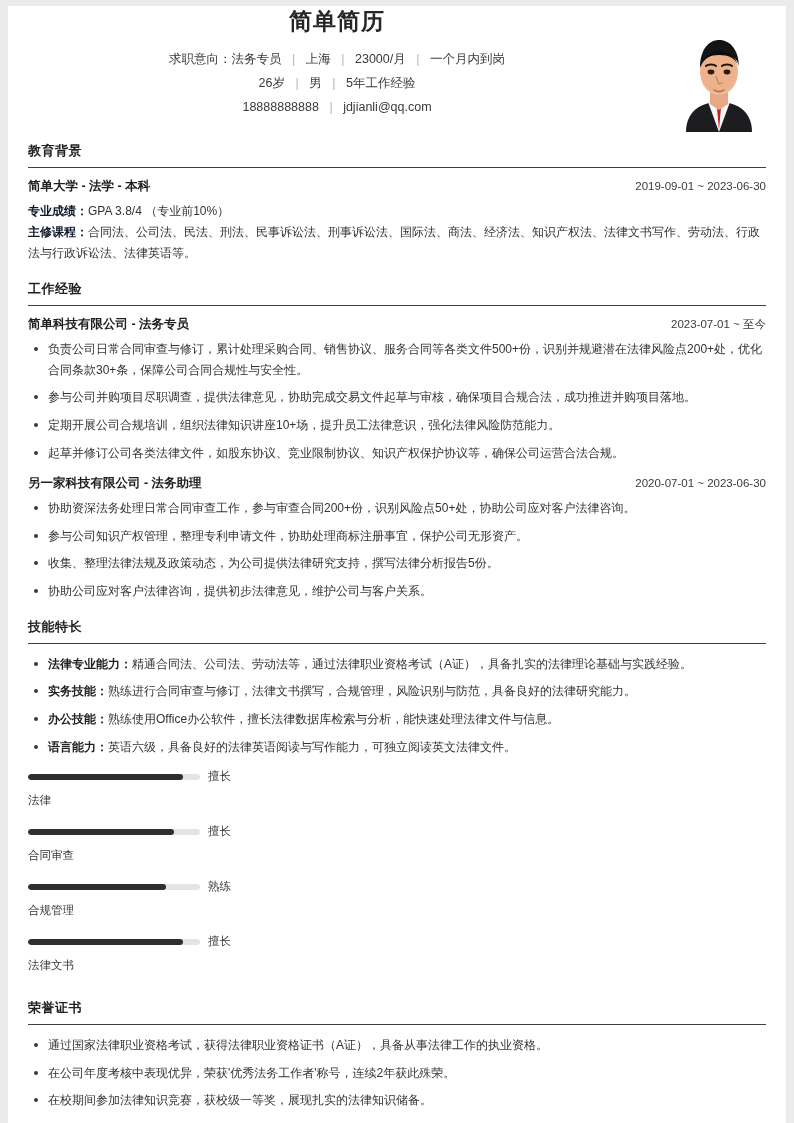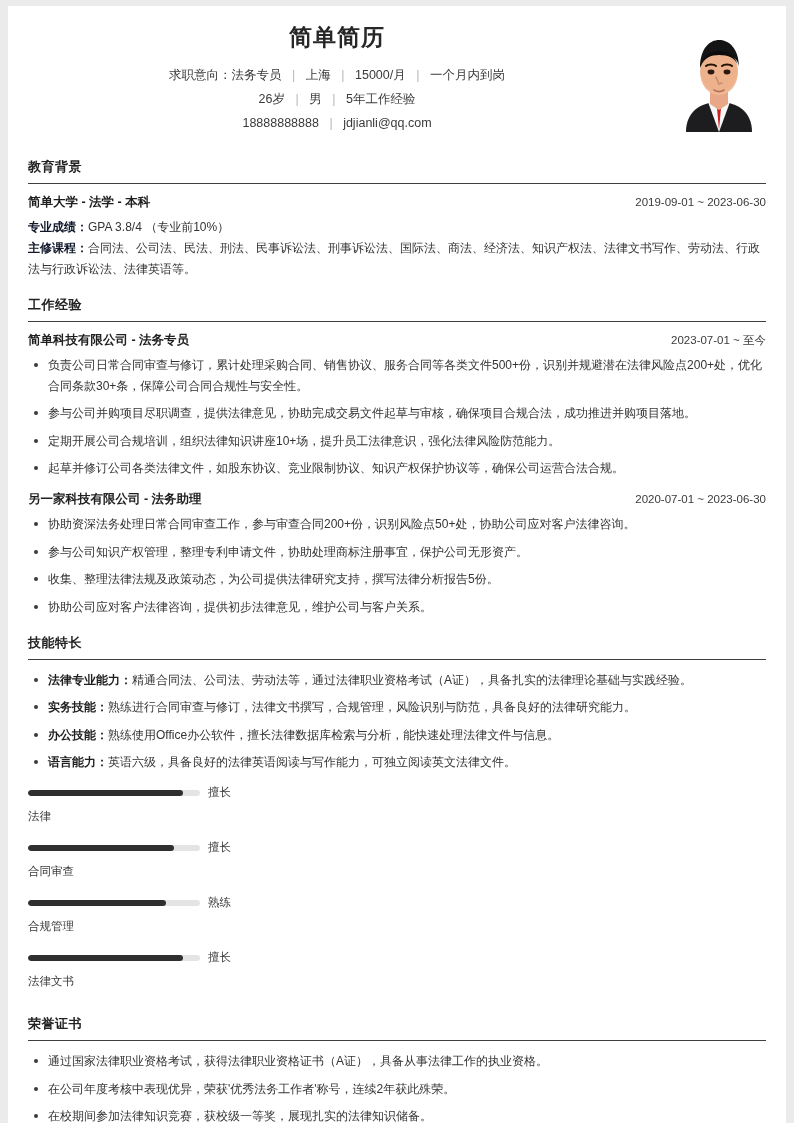--- a/index.html
+++ b/index.html
@@ -25,21 +25,21 @@
     box-sizing: border-box;
   }
   .inner {
     padding: 0 20px;
     box-sizing: border-box;
   }
 
   
   .header {
     position: relative;
-    padding-top: 18px;
+    padding-top: 2px;
     padding-bottom: 10px;
     min-height: 120px;
   }
   .header-center {
     text-align: center;
     padding-right: 120px;
   }
   .resume-title {
     font-size: 23px;
     font-weight: bold;
@@ -213,21 +213,21 @@
 
   <div class="inner header">
     <div class="header-center">
       <div class="resume-title">简单简历</div>
 
       <div class="contact-line">
         <span>求职意向：法务专员</span>
         <span class="sep">|</span>
         <span>上海</span>
         <span class="sep">|</span>
-        <span>15000/月</span>
+        <span>23000/月</span>
         <span class="sep">|</span>
         <span>一个月内到岗</span>
       </div>
 
       <div class="contact-line">
         <span>26岁</span>
         <span class="sep">|</span>
         <span>男</span>
         <span class="sep">|</span>
         <span>5年工作经验</span>

